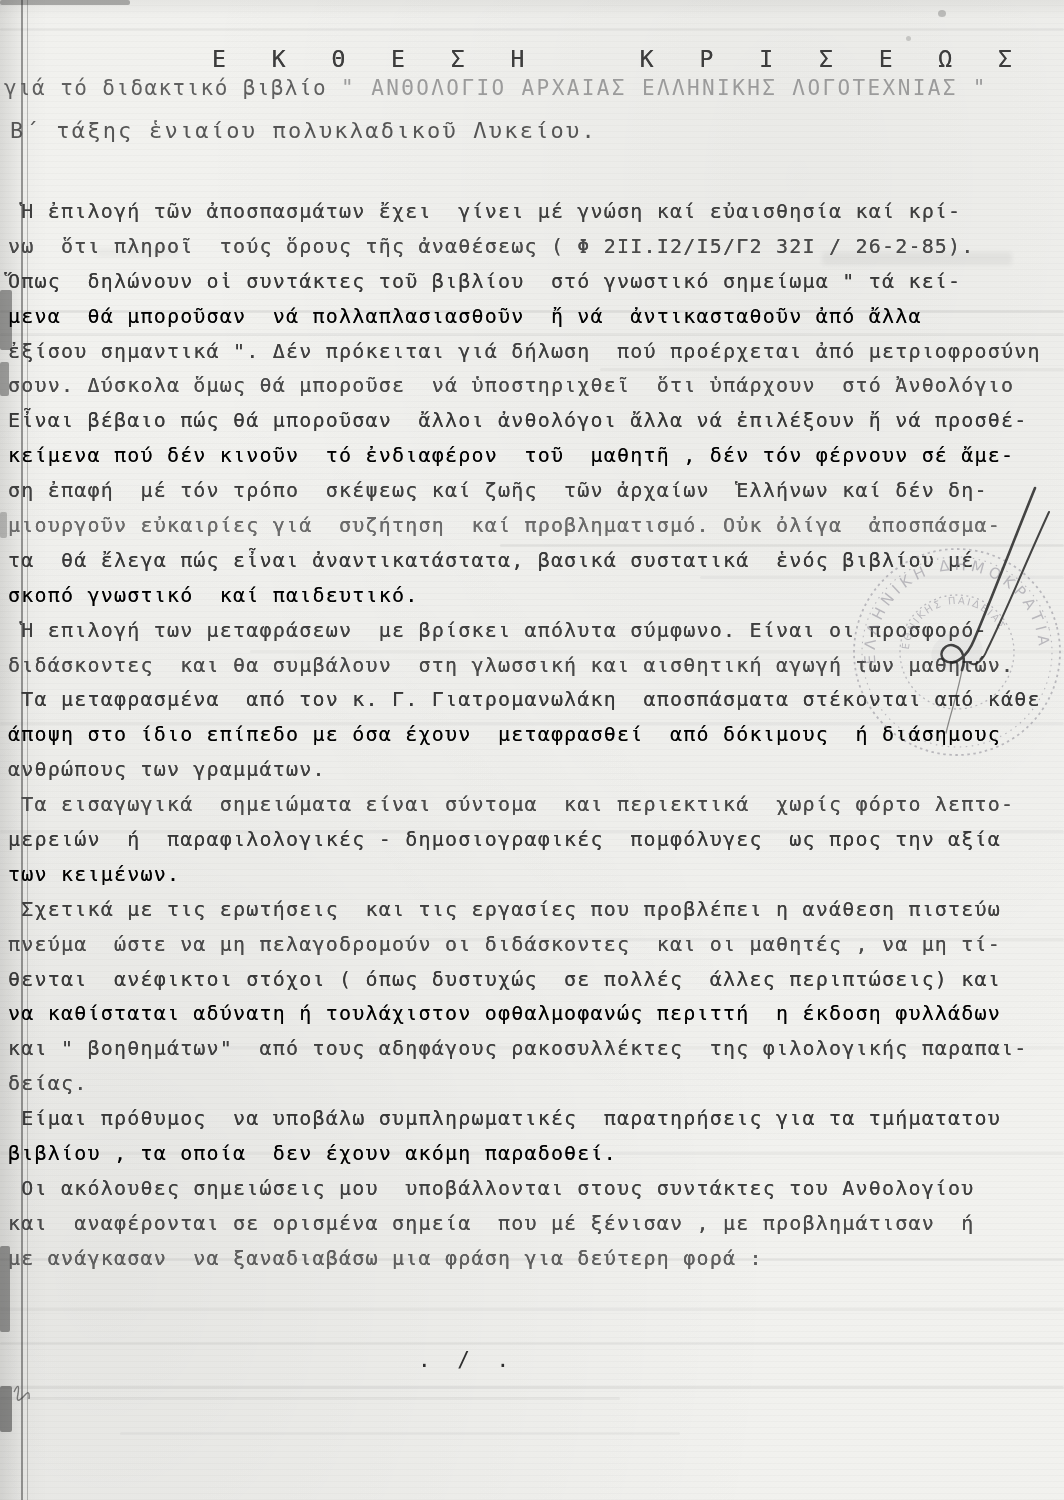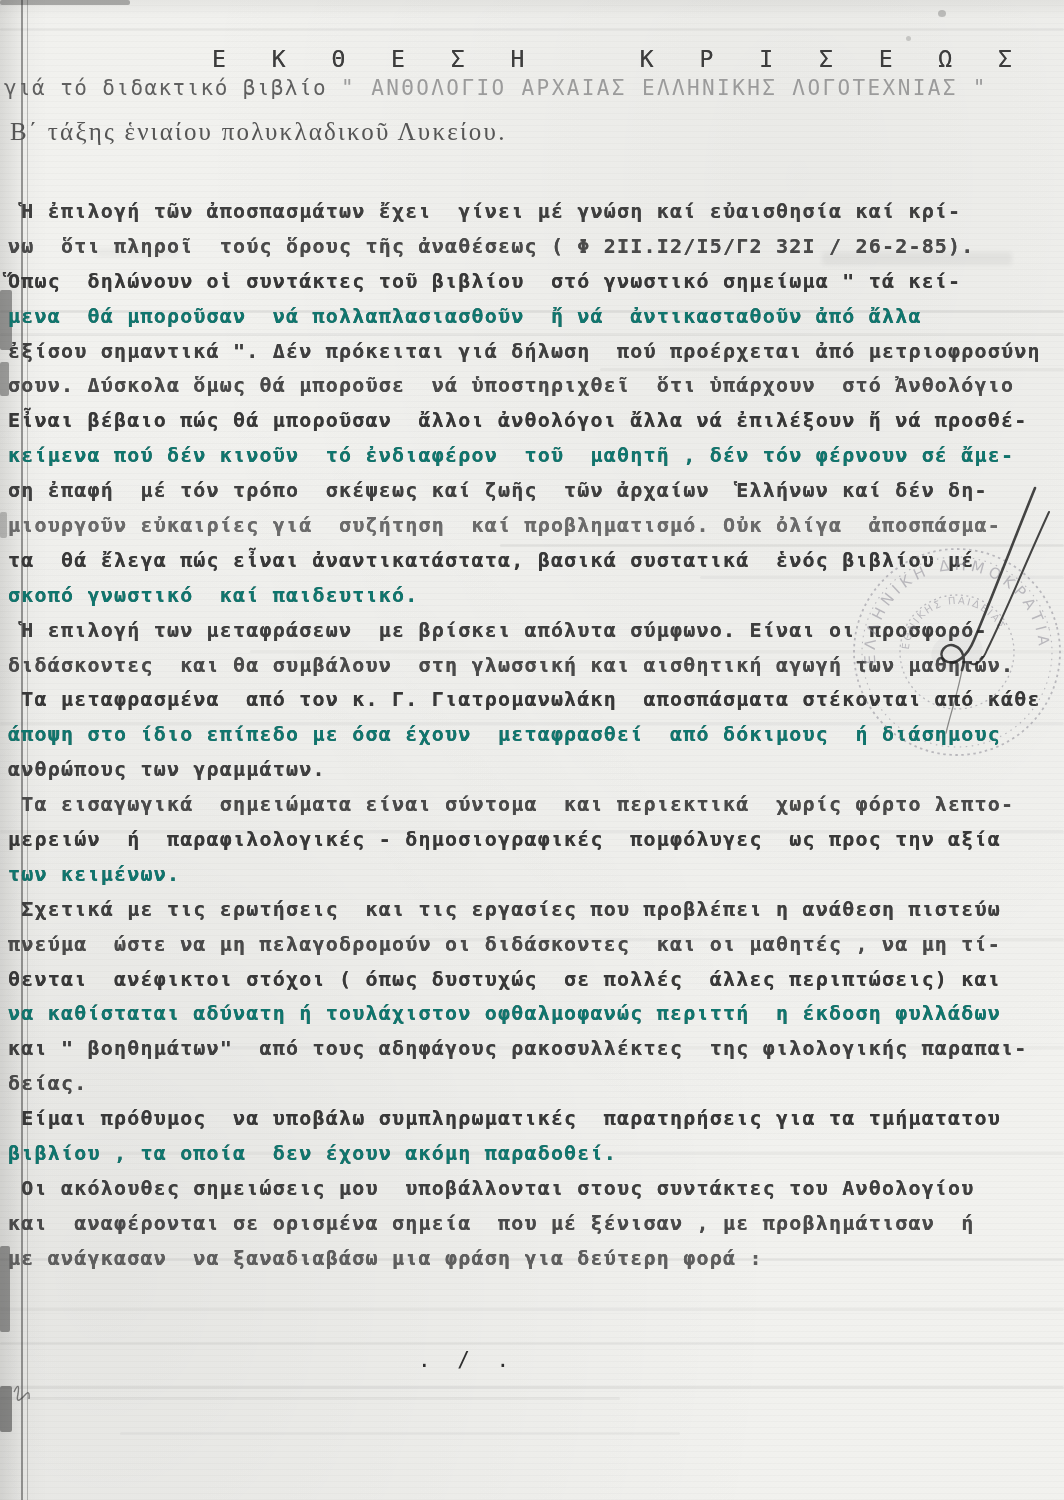--- a/index.html
+++ b/index.html
@@ -23,34 +23,34 @@
     position:absolute;left:212px;top:46px;
     font-size:23px;letter-spacing:11px;word-spacing:10px;color:#3d3d3d;
     white-space:pre;text-shadow:0 0 .6px rgba(50,50,50,.7);
   }
   .subtitle1{
     position:absolute;left:4px;top:76px;font-size:21px;letter-spacing:1.4px;
     white-space:pre;color:#5f5f5f;
   }
   .subtitle1 .booktitle{color:#9b9b9b;letter-spacing:2.4px;}
   .subtitle2{
-    position:absolute;left:10px;top:118px;font-size:25px;letter-spacing:2.2px;
-    white-space:pre;color:#555;font-family:Liberation Serif, serif;
+    position:absolute;left:10px;top:118px;font-size:22px;letter-spacing:2.2px;
+    white-space:pre;color:#555;
   }
   .bodytext{
     position:absolute;left:8px;top:194px;right:2px;
-    font-size:20px;letter-spacing:1.2px;font-weight:bold;
+    font-size:20px;letter-spacing:1.2px;
   }
   .doc-line{
     height:34.9px;line-height:34.9px;white-space:pre;
     color:#3f3f3f;text-shadow:0 0 .5px rgba(45,45,45,.75);
   }
   .doc-line:nth-child(4n+2){color:#4a4a4a}
   .doc-line:nth-child(4n+3){color:#383838}
-  .doc-line:nth-child(4n){color:#0f766e}
+  .doc-line:nth-child(4n){color:#000000}
   .doc-line:nth-child(10){color:#6b6b6b}
   .doc-line:nth-child(31){color:#5e5e5e}
   .footer-mark{
     position:absolute;left:418px;top:1348px;font-size:21px;letter-spacing:7px;
     color:#2e2e2e;white-space:pre;
   }
   
   .vline1{position:absolute;top:0;bottom:0;left:21px;width:2px;background:rgba(40,40,40,.45);}
   .vline2{position:absolute;top:0;bottom:0;left:27px;width:1px;background:rgba(40,40,40,.28);}
   .blotch{position:absolute;background:#2c2c2c;border-radius:2px;}

